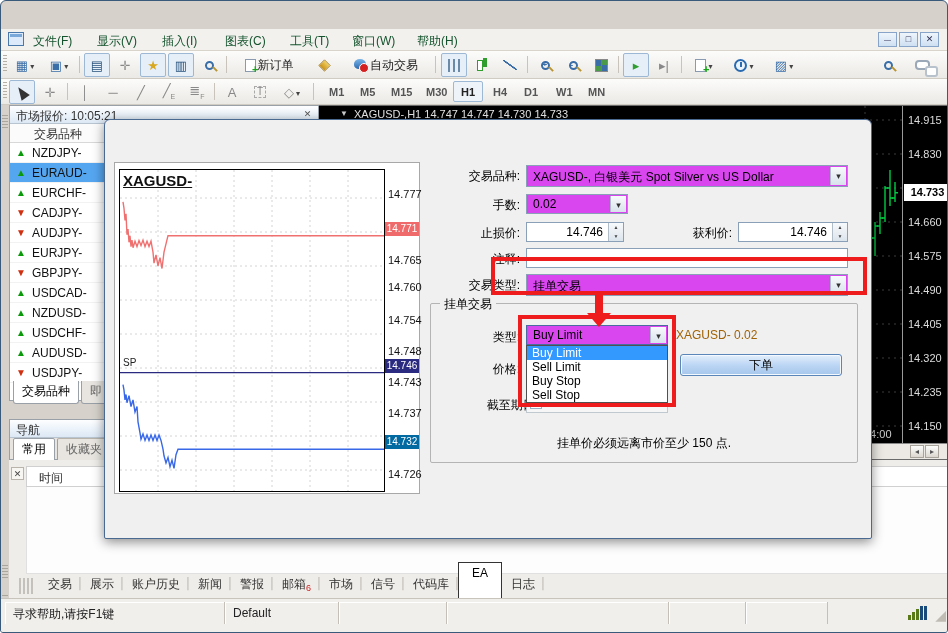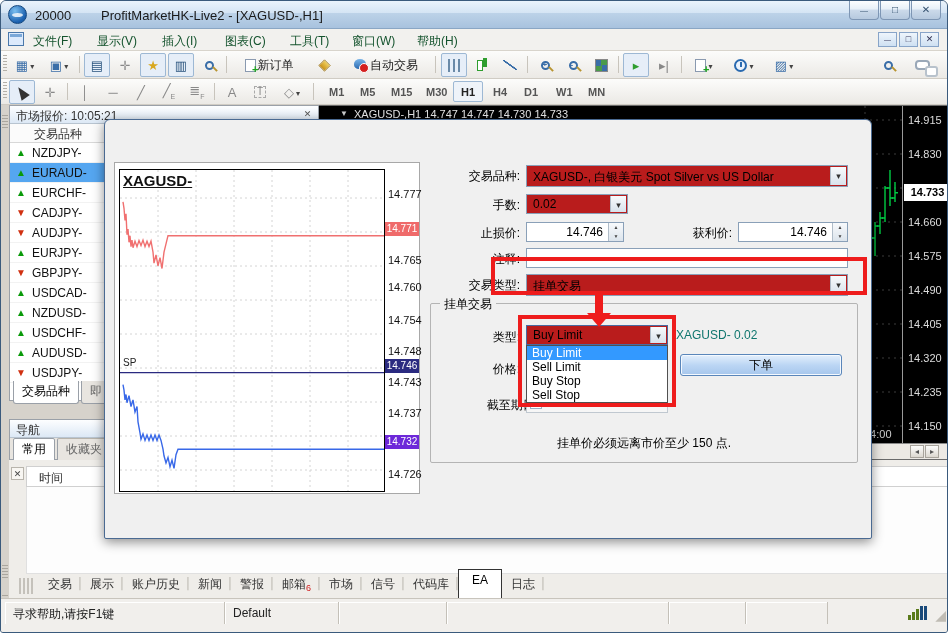--- a/index.html
+++ b/index.html
@@ -79,21 +79,21 @@
   .stab.active { background:#fff; color:#000; }
 
   
   .terminal { position:absolute; left:8px; top:459px; width:940px; height:138px; background:#efede9; }
   .term-x { position:absolute; left:2px; top:7px; width:13px; height:13px; font-size:9px; text-align:center; line-height:12px; color:#444; border:1px solid #b8b4ac; background:#f8f6f2; }
   .term-head { position:absolute; left:17px; top:6px; right:0; height:21px; background:#fff; border:1px solid #d0d0d0; color:#333; padding:3px 6px 0 12px; }
   .term-body { position:absolute; left:17px; top:27px; right:0; bottom:24px; background:#fdfdfd; border:1px solid #e0e0e0; border-top:none; }
   .termtabs { position:absolute; left:0; right:0; bottom:0; height:24px; display:flex; align-items:flex-end; padding-left:30px; }
   .ttab { position:relative; padding:3px 9px 5px; color:#333; }
   .ttab::after { content:"│"; position:absolute; right:-3px; top:4px; color:#b0aca4; font-size:11px; }
-  .ttab.active { background:#fff; border:1px solid #333; border-bottom:none; color:#000; padding:3px 13px 11px; }
+  .ttab.active { background:#fff; border:1px solid #333; border-bottom:none; color:#000; padding:3px 13px 18px; }
   .ttab.active::after { content:""; }
   .mailbadge { color:#d02020; font-size:9px; vertical-align:sub; }
   .termgrip { position:absolute; left:10px; bottom:4px; width:14px; height:16px; background:repeating-linear-gradient(90deg,#a8a49c 0 2px,transparent 2px 4px); opacity:.6; }
 
   
   .statusbar { position:absolute; left:0; top:597px; width:948px; height:36px; background:#f1efec; border-top:1px solid #c8c4bc; }
   .scell { position:absolute; top:3px; height:22px; border-right:1px solid #c4c0b8; box-shadow:inset 1px 1px 0 #fff; padding:4px 8px 0; color:#222; }
   .conn { position:absolute; right:22px; top:7px; display:flex; align-items:flex-end; gap:1px; }
   .conn i { display:block; width:3px; background:#5a7a1a; }
   .conn i.b { background:#1a4a7a; }
@@ -118,67 +118,57 @@
   .dtitle-text { position:absolute; left:16px; top:7px; color:#111; }
   .dbtn { position:absolute; top:6px; height:18px; border:1px solid #7e96b4; border-radius:3px; background:linear-gradient(#fdfeff,#dce8f4 45%,#c0d2e4); color:#33506e; font-size:9px; text-align:center; line-height:16px; }
   .dbtn.close { background:linear-gradient(#f4a8a0,#e06858 45%,#c03828); color:#fff; border-color:#8a2a1e; }
   .dbtn.min::before{content:"—";font-size:8px;} .dbtn.res::before{content:"□";} .dbtn.close::before{content:"✕";}
 
   .tickpanel { position:absolute; left:9px; top:42px; width:306px; height:332px; background:#fff; border:1px solid #a8a8a8; }
   .ticksym { position:absolute; left:8px; top:9px; font-size:15px; font-weight:bold; color:#111; z-index:2;text-decoration:underline; }
   .sp-label { position:absolute; left:8px; top:194px; font-size:10px; color:#222; z-index:2; }
   .plab { position:absolute; left:273px; font-size:11px; color:#111; }
   .pbadge { position:absolute; left:270px; width:34px; height:14px; font-size:10px; color:#fff; text-align:center; line-height:14px; }
-  .b-ask { background:#ef6a6a; } .b-sp { background:#2a2a80; } .b-bid { background:#6d28d9; }
+  .b-ask { background:#ef6a6a; } .b-sp { background:#2a2a80; } .b-bid { background:#0369a1; }
 
   .flabel { position:absolute; width:95px; text-align:right; color:#000; }
-  .dd { position:absolute; height:22px; background:#b91c1c; border:1px solid #8aa0b8; padding:3px 18px 0 6px; color:#000; overflow:hidden; white-space:nowrap; }
+  .dd { position:absolute; height:22px; background:#d946ef; border:1px solid #8aa0b8; padding:3px 18px 0 6px; color:#000; overflow:hidden; white-space:nowrap; }
   .dd .dc { position:absolute; right:1px; top:1px; bottom:1px; width:16px; background:linear-gradient(#f8fafc,#d8e2ec); border-left:1px solid #b0bcc8; text-align:center; }
   .dd .dc::before { content:"▾"; font-size:9px; color:#333; line-height:18px; }
   .spinbox { position:absolute; height:20px; background:#fff; border:1px solid #8aa0b8; }
   .spinval { position:absolute; left:0; right:16px; top:2px; text-align:right; padding-right:4px; color:#000; }
   .spinner { position:absolute; right:0; top:0; bottom:0; width:15px; border-left:1px solid #b0bcc8; background:linear-gradient(#f8fafc,#dce4ec); font-size:5px; color:#444; text-align:center; line-height:9px; }
   .inputbox { position:absolute; height:20px; background:#fff; border:1px solid #8aa0b8; }
   .groupbox { position:absolute; border:1px solid #b4b4b4; border-radius:2px; }
   .grouplabel { position:absolute; background:#f0f0f0; padding:0 4px; color:#000; }
   .droplist { position:absolute; background:#fff; border:1px solid #505050; z-index:5; }
   .dlitem { height:14px; padding:0 5px; font-size:12px; line-height:14px; color:#000; white-space:nowrap; }
   .dlitem.sel { background:#3399ff; color:#fff; }
   .placebtn { position:absolute; height:22px; border:1px solid #5a86ba; border-radius:3px;
     background:linear-gradient(#e4effc,#bcd6f4 50%,#a6c6ec); box-shadow:inset 0 0 0 1px #f4f9ff; color:#000; text-align:center; line-height:20px; }
   .expiry { position:absolute; height:20px; background:#f6f6f6; border:1px solid #c0c8d0; color:#a8a8a8; }
   .expiry .cb { position:absolute; left:3px; top:3px; width:12px; height:12px; background:#fff; border:1px solid #9ab0c6; }
   .expiry .dtext { position:absolute; left:21px; top:2px; color:#a0a0a0; }
   .expiry .dc { position:absolute; right:3px; top:4px; font-size:9px; color:#888; }
   .hint { position:absolute; text-align:center; color:#000; }
-  .summary { position:absolute; color:#0f766e; }
+  .summary { position:absolute; color:#a16207; }
 
   
   .redbox { position:absolute; border:4px solid #ee1c1c; z-index:20; }
   .redshaft { position:absolute; width:8px; background:#ee1c1c; z-index:20; }
   .redhead { position:absolute; width:0; height:0; border-left:12px solid transparent; border-right:12px solid transparent; border-top:14px solid #ee1c1c; z-index:20; }
 
   .leftstrip { position:absolute; left:0; top:104px; width:8px; height:493px; background:#d6d2cb; }
   .lgrip { position:absolute; left:1px; width:6px; height:14px; background:repeating-linear-gradient(#aaa69e 0 1px, transparent 1px 3px); }
 </style>
 </head>
 <body>
 
 <div id="app">
 
-  <div class="titlebar">
-    <div class="app-logo"></div>
-    <span class="tb-account">20000</span>
-    <span class="tb-title">ProfitMarketHK-Live2 - [XAGUSD-,H1]</span>
-    <div class="winbtns">
-      <div class="winbtn min"></div>
-      <div class="winbtn max"></div>
-      <div class="winbtn close"></div>
-    </div>
-  </div>
 
   <div class="menubar">
     <div class="menu-chart-icon"></div>
     <span class="menuitem" style="left:26px">文件(F)</span>
     <span class="menuitem" style="left:90px">显示(V)</span>
     <span class="menuitem" style="left:155px">插入(I)</span>
     <span class="menuitem" style="left:218px">图表(C)</span>
     <span class="menuitem" style="left:283px">工具(T)</span>
     <span class="menuitem" style="left:345px">窗口(W)</span>
     <span class="menuitem" style="left:410px">帮助(H)</span>

